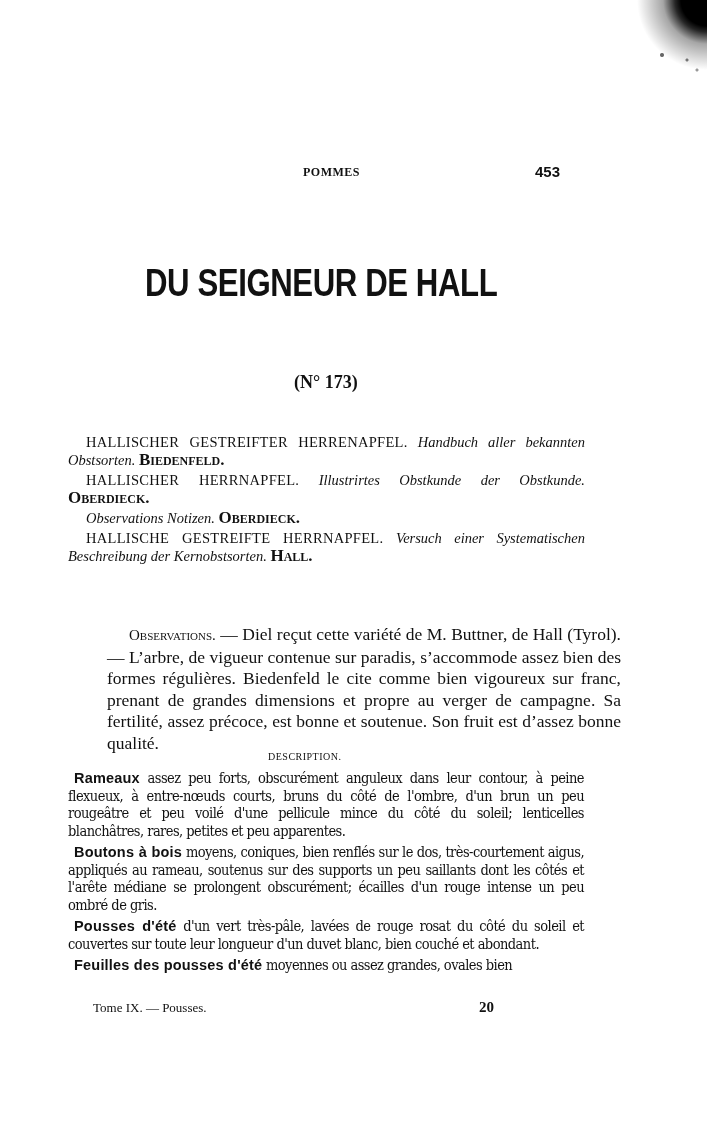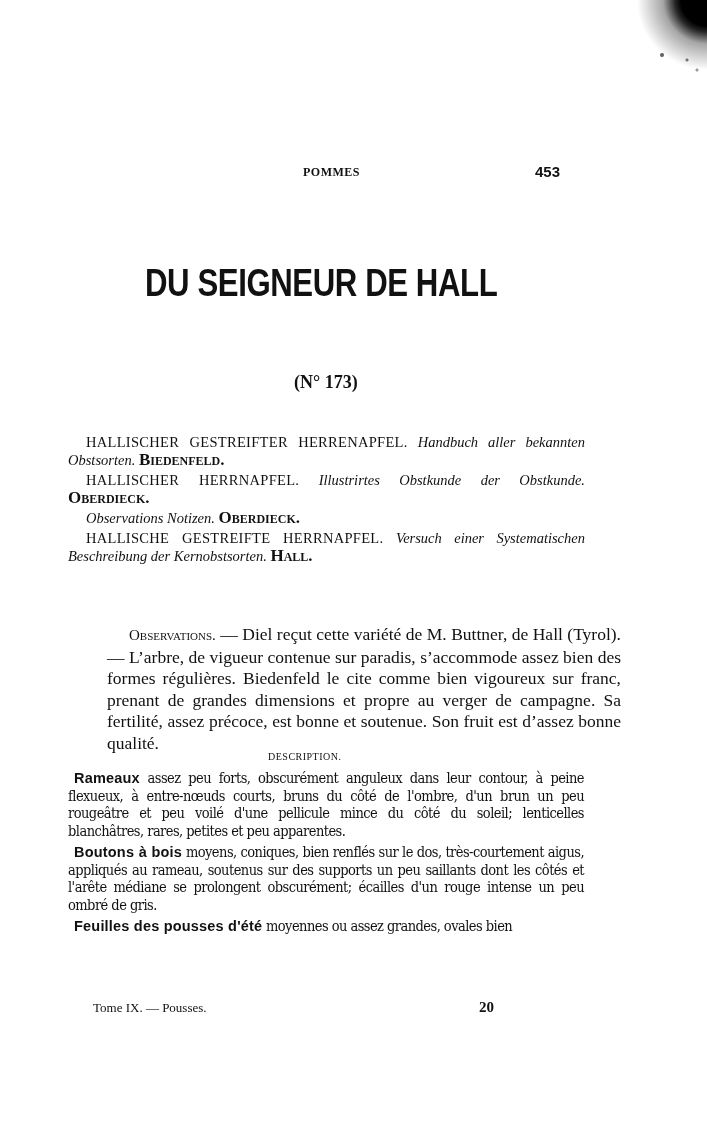--- a/index.html
+++ b/index.html
@@ -50,17 +50,18 @@
 
 <div class="abs obs">
   <p><span class="sc">Observations.</span><span> — Diel reçut cette variété de M. Buttner, de Hall (Tyrol). — L’arbre, de vigueur contenue sur paradis, s’accommode assez bien des formes régulières. Biedenfeld le cite comme bien vigoureux sur franc, prenant de grandes dimensions et propre au verger de campagne. Sa fertilité, assez précoce, est bonne et soutenue. Son fruit est d’assez bonne qualité.</span></p>
 </div>
 
 <div class="abs desc-head">DESCRIPTION.</div>
 
 <div class="abs desc">
   <p><b>Rameaux</b><span> assez peu forts, obscurément anguleux dans leur contour, à peine flexueux, à entre-nœuds courts, bruns du côté de l'ombre, d'un brun un peu rougeâtre et peu voilé d'une pellicule mince du côté du soleil; lenticelles blanchâtres, rares, petites et peu apparentes.</span></p>
   <p><b>Boutons à bois</b><span> moyens, coniques, bien renflés sur le dos, très-courtement aigus, appliqués au rameau, soutenus sur des supports un peu saillants dont les côtés et l'arête médiane se prolongent obscurément; écailles d'un rouge intense un peu ombré de gris.</span></p>
+  <p><b>Pousses d'été</b><span> d'un vert très-pâle, lavées de rouge rosat du côté du soleil et couvertes sur toute leur longueur d'un duvet blanc, bien couché et abondant.</span></p>
   <p><b>Feuilles des pousses d'été</b><span> moyennes ou assez grandes, ovales bien</span></p>
 </div>
 
 <div class="abs footer-left">Tome IX. — Pousses.</div>
 <div class="abs footer-right">20</div>
 
 </body></html>

